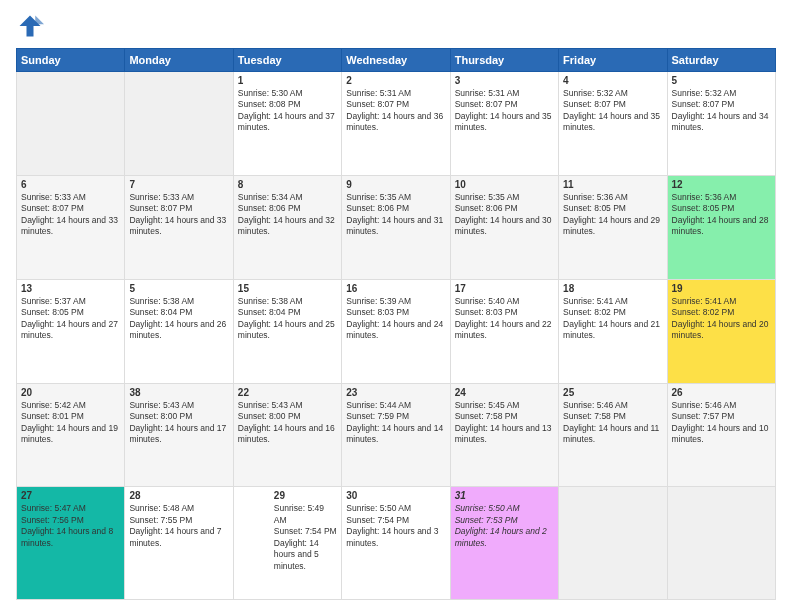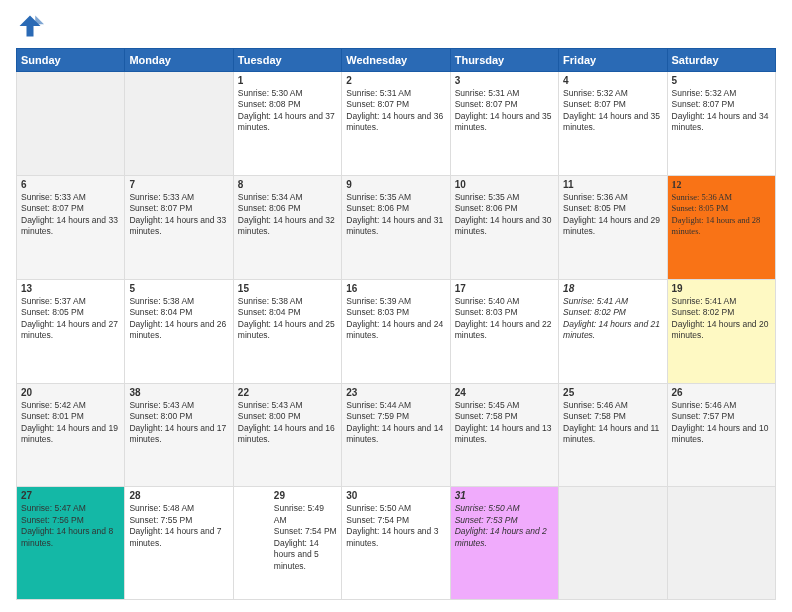--- a/index.html
+++ b/index.html
@@ -198,21 +198,21 @@
             <div class="cell-text">Sunrise: 5:35 AM</div>
             <div class="cell-text">Sunset: 8:06 PM</div>
             <div class="cell-text">Daylight: 14 hours and 30 minutes.</div>
           </td>
           <td style="background-color: rgb(245, 245, 245);">
             <span class="day-num">11</span>
             <div class="cell-text">Sunrise: 5:36 AM</div>
             <div class="cell-text">Sunset: 8:05 PM</div>
             <div class="cell-text">Daylight: 14 hours and 29 minutes.</div>
           </td>
-          <td style="background-color: #f97316; font-family: Liberation Serif, serif;">
+          <td style="background-color: #86efac;">
             <span class="day-num">12</span>
             <div class="cell-text">Sunrise: 5:36 AM</div>
             <div class="cell-text">Sunset: 8:05 PM</div>
             <div class="cell-text">Daylight: 14 hours and 28 minutes.</div>
           </td>
         </tr>
         <tr>
           <td style="background-color: rgb(255, 255, 255);">
             <span class="day-num">13</span>
             <div class="cell-text">Sunrise: 5:37 AM</div>
@@ -236,27 +236,27 @@
             <div class="cell-text">Sunrise: 5:39 AM</div>
             <div class="cell-text">Sunset: 8:03 PM</div>
             <div class="cell-text">Daylight: 14 hours and 24 minutes.</div>
           </td>
           <td style="background-color: rgb(255, 255, 255);">
             <span class="day-num">17</span>
             <div class="cell-text">Sunrise: 5:40 AM</div>
             <div class="cell-text">Sunset: 8:03 PM</div>
             <div class="cell-text">Daylight: 14 hours and 22 minutes.</div>
           </td>
-          <td style="background-color: rgb(255, 255, 255); font-style: italic;">
+          <td style="background-color: rgb(255, 255, 255);">
             <span class="day-num">18</span>
             <div class="cell-text">Sunrise: 5:41 AM</div>
             <div class="cell-text">Sunset: 8:02 PM</div>
             <div class="cell-text">Daylight: 14 hours and 21 minutes.</div>
           </td>
-          <td style="background-color: #fef9c3;">
+          <td style="background-color: #fde047;">
             <span class="day-num">19</span>
             <div class="cell-text">Sunrise: 5:41 AM</div>
             <div class="cell-text">Sunset: 8:02 PM</div>
             <div class="cell-text">Daylight: 14 hours and 20 minutes.</div>
           </td>
         </tr>
         <tr>
           <td style="background-color: rgb(245, 245, 245);">
             <span class="day-num">20</span>
             <div class="cell-text">Sunrise: 5:42 AM</div>

